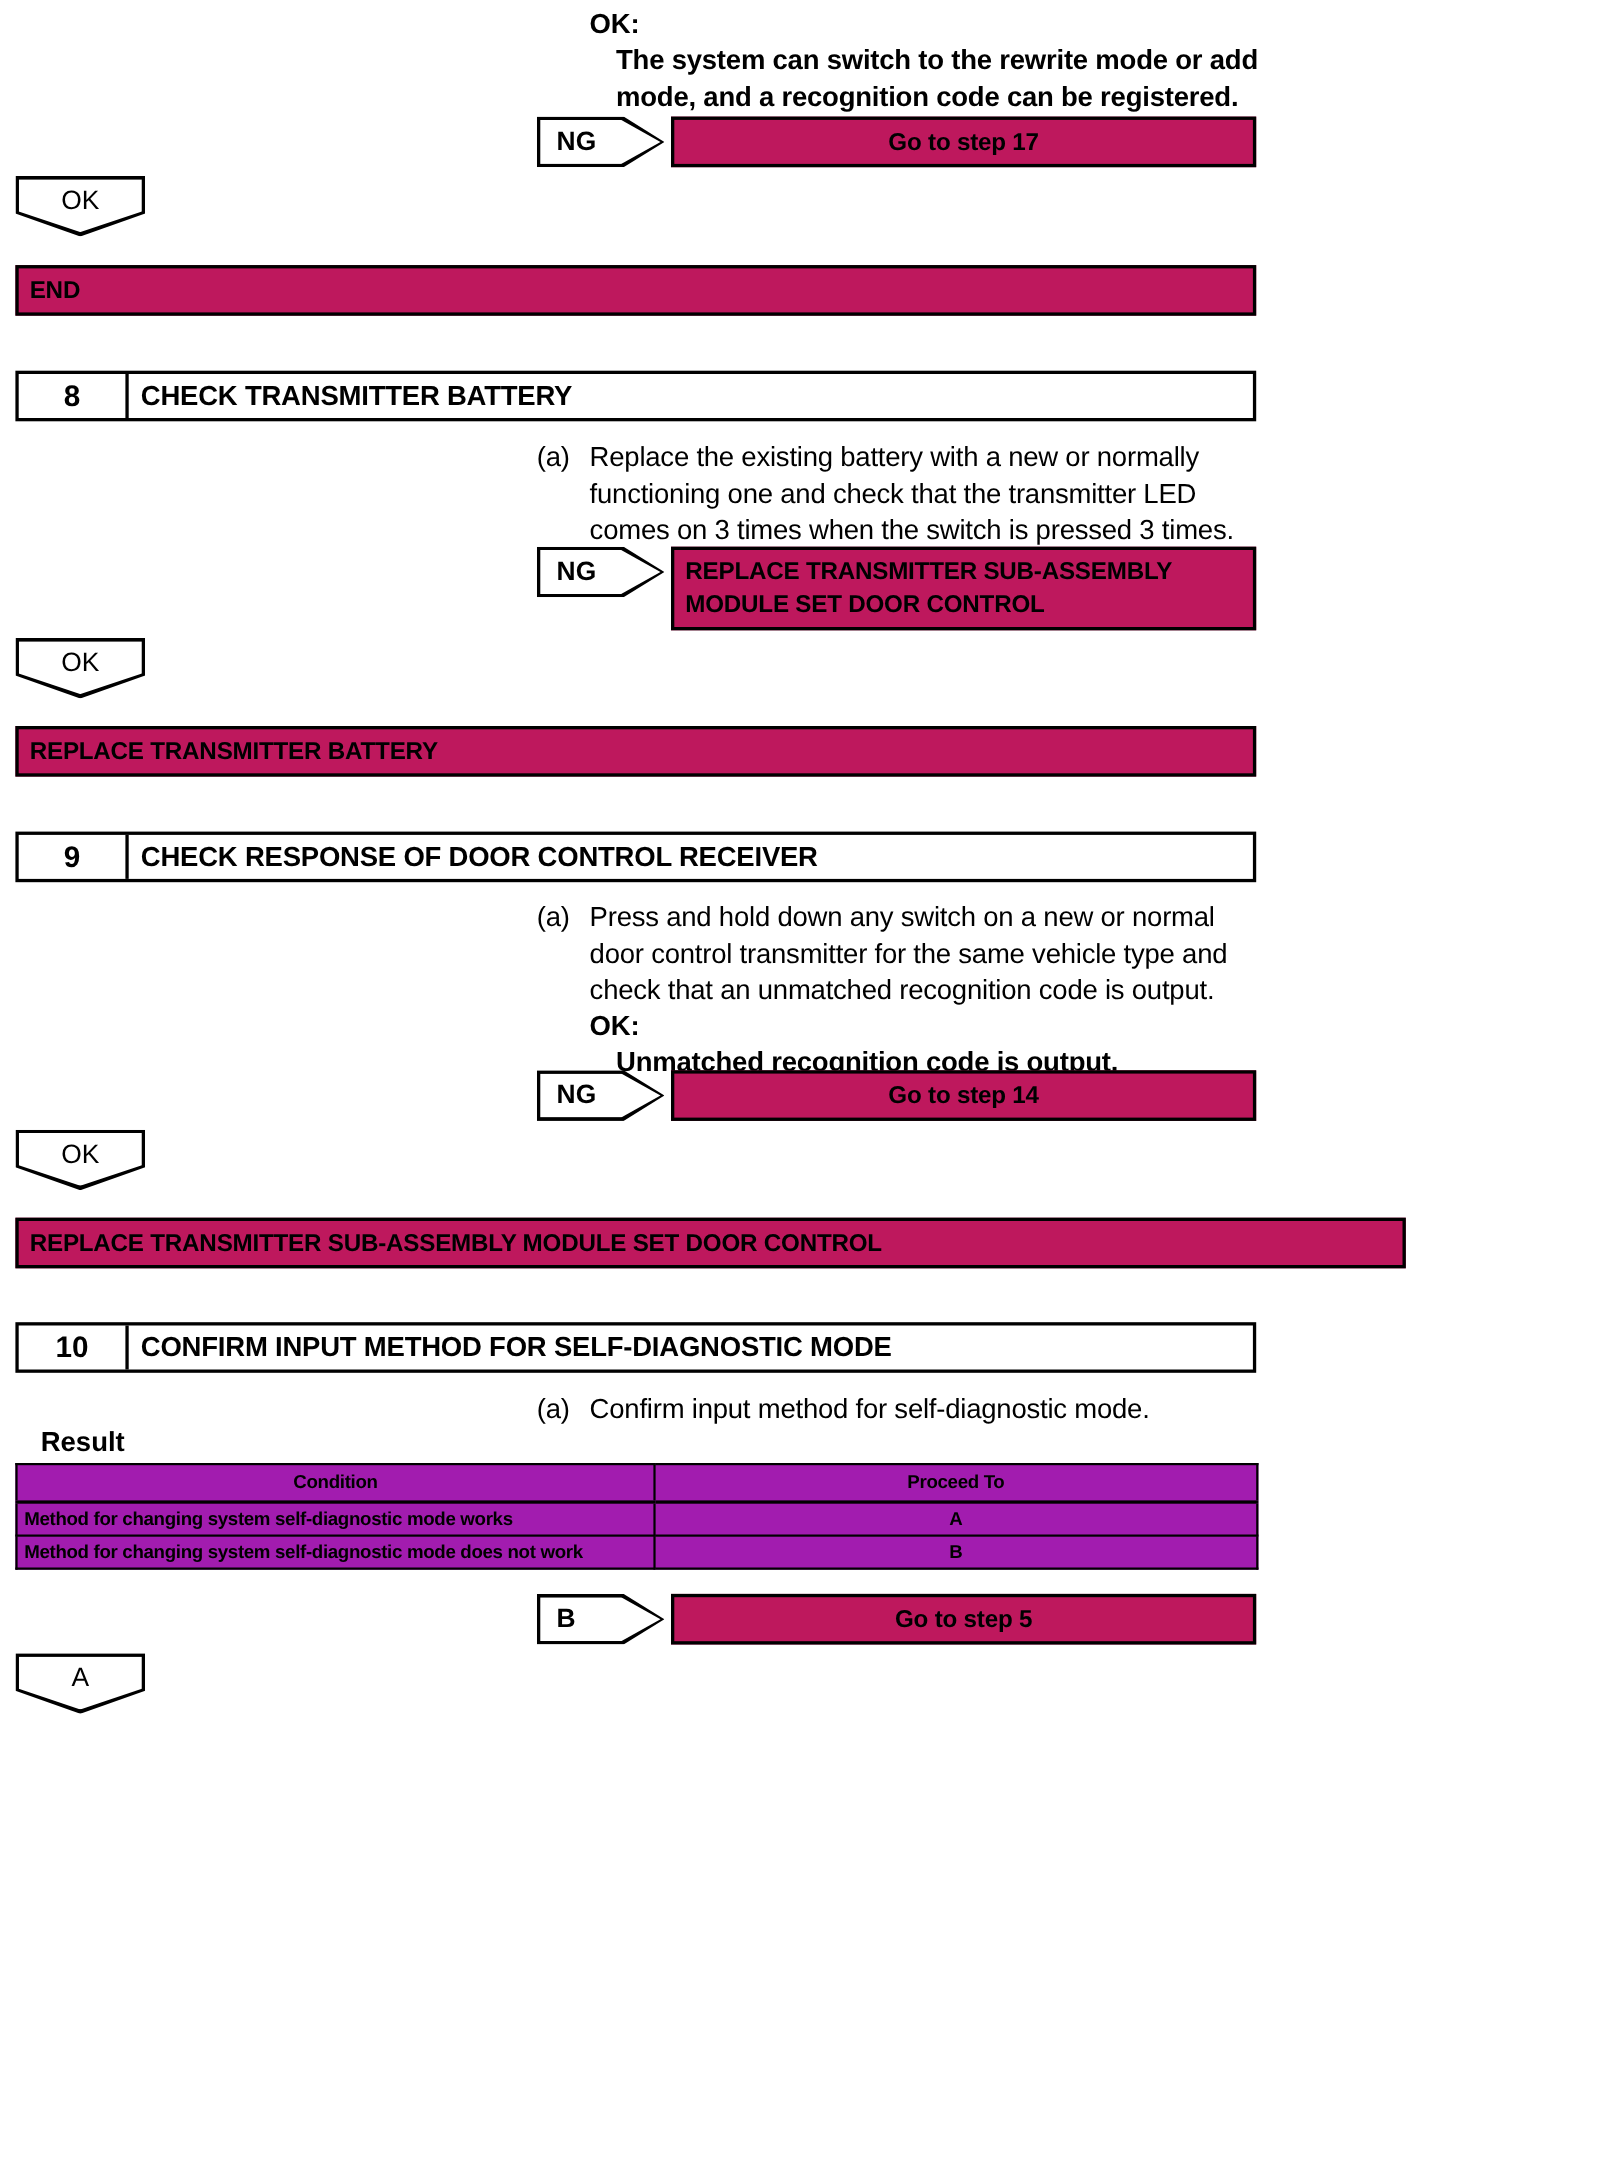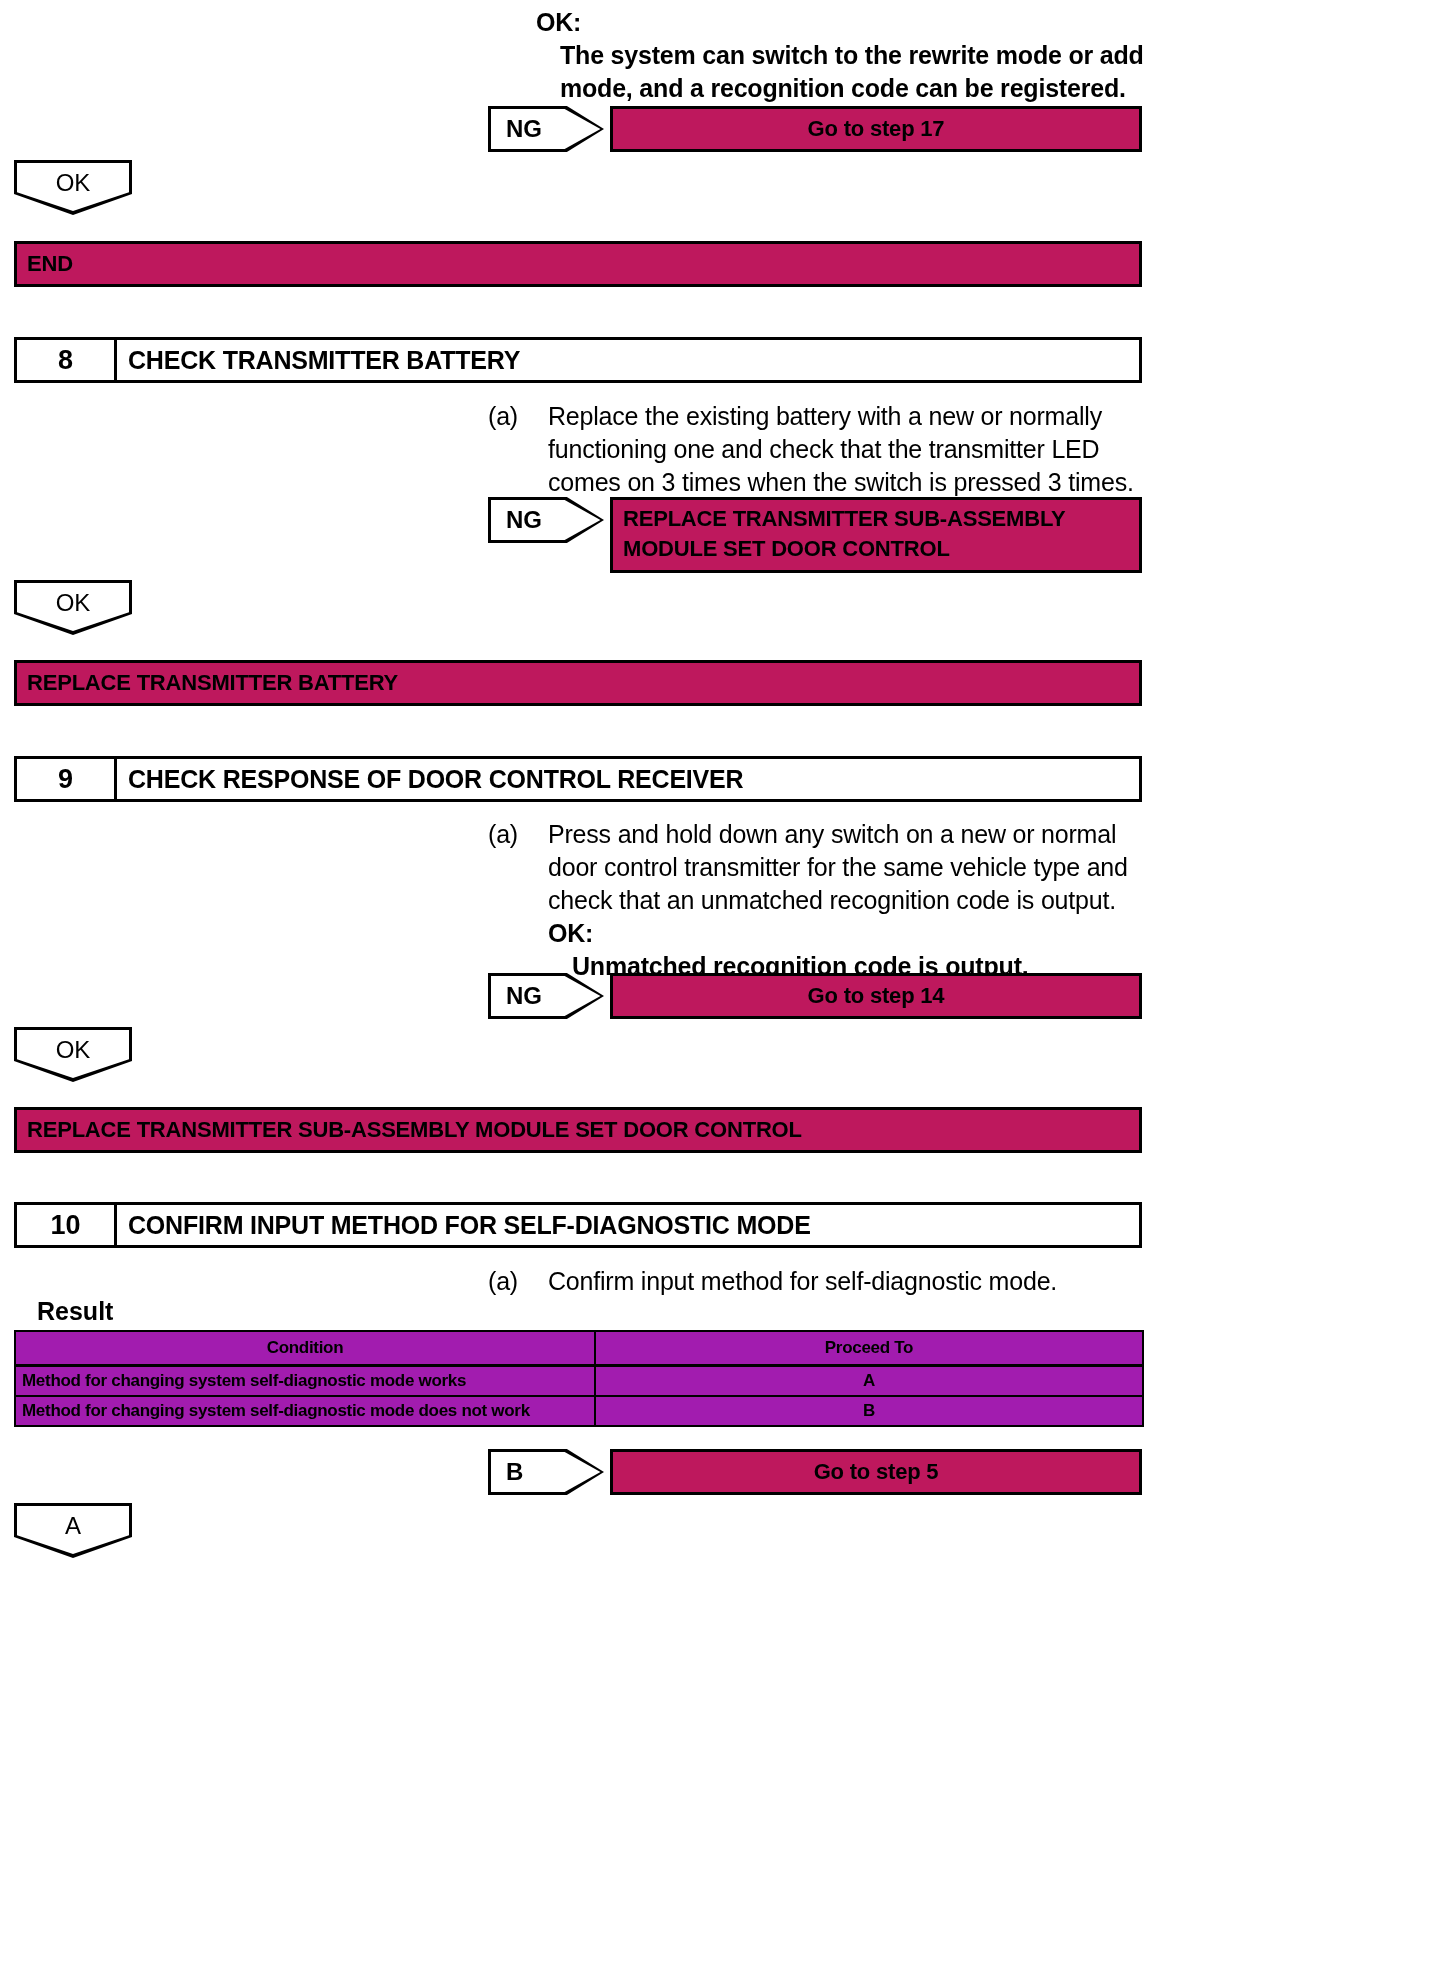--- a/index.html
+++ b/index.html
@@ -111,21 +111,21 @@
     font-size: 25px;
     line-height: 33px;
     letter-spacing: -0.2px;
   }
   .instr .mark {
     position: absolute;
     left: 0; top: 0;
     width: 48px;
   }
   .instr .body {
-    margin-left: 60px;
+    margin-left: 48px;
   }
   .okhead {
     font-weight: bold;
   }
   .okbody {
     font-weight: bold;
     margin-left: 24px;
   }
   .plain { font-weight: normal; }
 
@@ -243,21 +243,21 @@
   </div>
   <div class="bigbox center" style="left:610px; top:973px; width:532px; height:46px;">
     <span>Go to step 14</span>
   </div>
 
   <div class="pent" style="left:14px; top:1027px; width:118px; height:55px;">
     <span class="inner"></span>
     <span class="lbl">OK</span>
   </div>
 
-  <div class="bigbox" style="left:14px; top:1107px; width:1128px; height:46px;">
+  <div class="bigbox" style="left:14px; top:1107px; width:1264px; height:46px;">
     <span>REPLACE TRANSMITTER SUB-ASSEMBLY MODULE SET DOOR CONTROL</span>
   </div>
 
   <div class="stephead" style="left:14px; top:1202px; width:1128px; height:46px;">
     <div class="num">10</div>
     <div class="ttl">CONFIRM INPUT METHOD FOR SELF-DIAGNOSTIC MODE</div>
   </div>
 
   <div class="instr" style="left:488px; top:1265px; width:660px;">
     <span class="mark">(a)</span>

